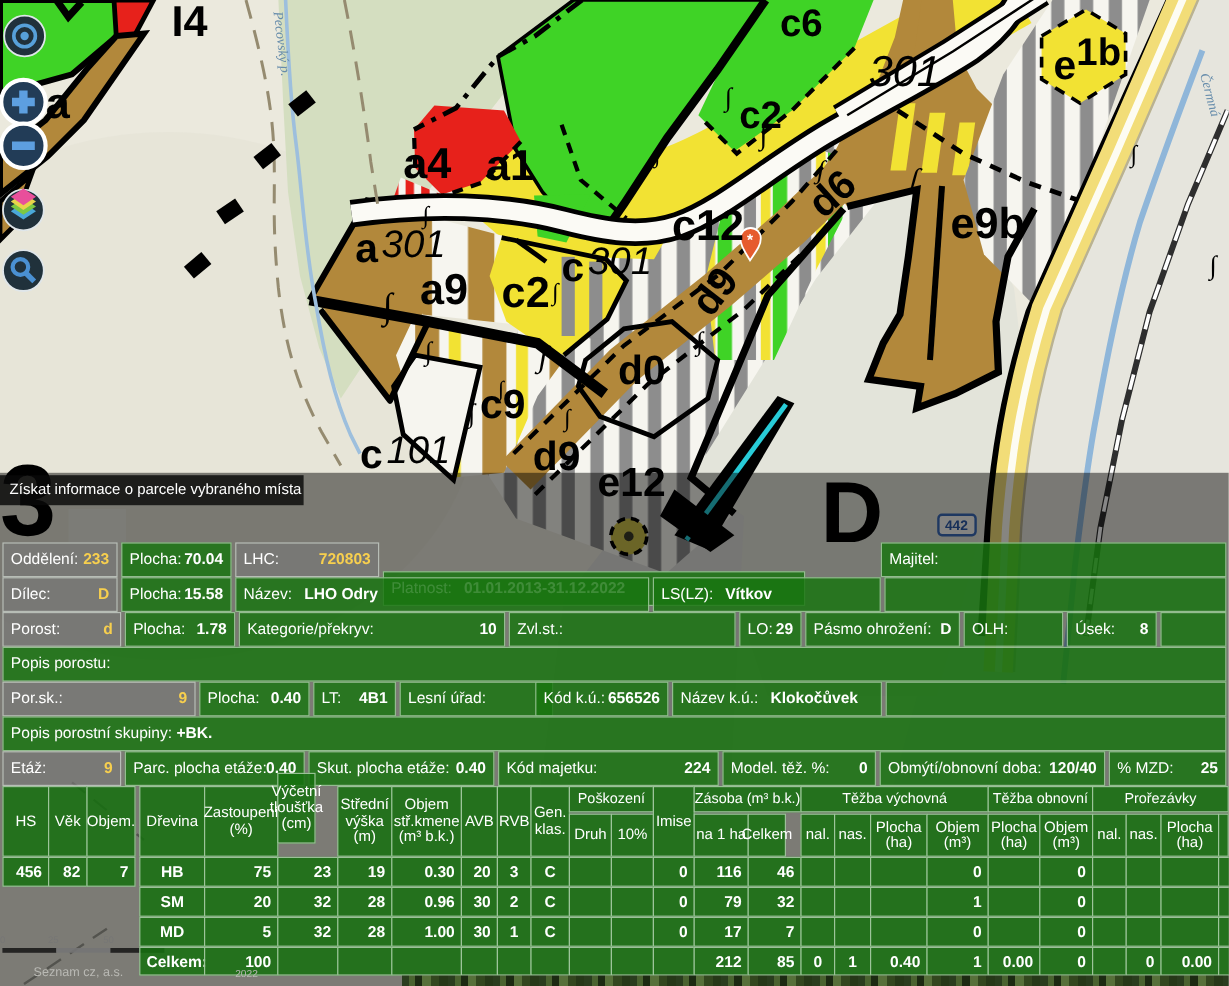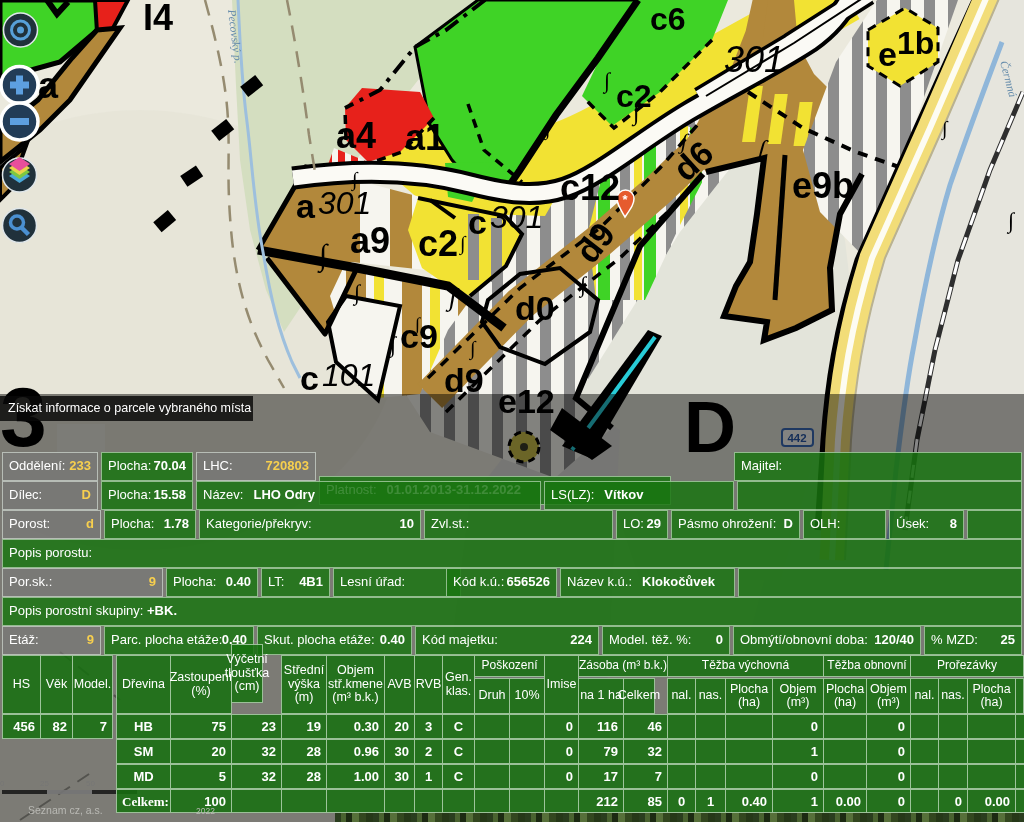--- a/index.html
+++ b/index.html
@@ -15,21 +15,21 @@
 .cell{position:absolute}.cell .v{position:absolute;right:6px;top:0;font-weight:bold;}
 .cell .vy{position:absolute;right:6px;top:0;font-weight:bold;color:#f7cf4e;}
 .cell .vi{font-weight:bold;margin-left:10px;}
 .tc{position:absolute;box-sizing:border-box;background:rgba(22,112,15,0.86);
  border:1px solid rgba(235,245,235,0.6);color:#fff;font-size:12.5px;text-align:center;
  display:flex;align-items:center;justify-content:center;line-height:13.5px;white-space:pre-line;}
 .td{position:absolute;box-sizing:border-box;background:rgba(22,112,15,0.86);
  border:1px solid rgba(235,245,235,0.6);color:#fff;font-size:13px;font-weight:bold;
  line-height:24px;text-align:right;padding:0 5px;white-space:nowrap;}
 .td.c{text-align:center;}
-.td.l{text-align:center;font-family:Liberation Serif, serif;}
+.td.l{text-align:center;}
 .strip{position:absolute;left:335px;top:813px;width:689px;height:9px;
  background:repeating-linear-gradient(90deg,#2a3d1e 0 6px,#4a6330 6px 11px,#1c2a12 11px 17px,#57703a 17px 24px,#33471f 24px 31px,#263818 31px 38px);}
 .attr{position:absolute;color:#b9b9b4;font-size:10px;}
 </style></head><body>
 <div id="stage">
 <svg id="map" width="1024" height="822" viewBox="0 0 1024 822">
       <defs>
         <pattern id="pgw" width="24" height="10" patternUnits="userSpaceOnUse">
           <rect width="24" height="10" fill="#f6f5ef"></rect>
           <rect x="12" width="11" height="10" fill="#8d8d8d"></rect>
@@ -257,21 +257,21 @@
     <div class="cell" style="left:2px;top:597px;width:1020px">Popis porostní skupiny: <b>+BK.</b></div>
     <div class="cell g" style="left:2px;top:626px;width:99px">Etáž:<span class="vy">9</span></div>
     <div class="cell" style="left:104px;top:626px;width:150px">Parc. plocha etáže:<span class="v">0.40</span></div>
     <div class="cell" style="left:257px;top:626px;width:155px">Skut. plocha etáže:<span class="v">0.40</span></div>
     <div class="cell" style="left:415px;top:626px;width:184px">Kód majetku:<span class="v">224</span></div>
     <div class="cell" style="left:602px;top:626px;width:128px">Model. těž. %:<span class="v">0</span></div>
     <div class="cell" style="left:733px;top:626px;width:188px">Obmýtí/obnovní doba:<span class="v">120/40</span></div>
     <div class="cell" style="left:924px;top:626px;width:98px">% MZD:<span class="v">25</span></div>
     <div class="tc" style="left:2px;top:655px;width:39px;height:59px">HS</div>
     <div class="tc" style="left:40px;top:655px;width:33px;height:59px">Věk</div>
-    <div class="tc" style="left:72px;top:655px;width:41px;height:59px">Model.</div>
+    <div class="tc" style="left:72px;top:655px;width:41px;height:59px">Objem.</div>
     <div class="td" style="left:2px;top:714px;width:39px;height:25px">456</div>
     <div class="td" style="left:40px;top:714px;width:33px;height:25px">82</div>
     <div class="td" style="left:72px;top:714px;width:41px;height:25px">7</div>
     <div class="tc" style="left:116px;top:655px;width:55px;height:59px">Dřevina</div>
     <div class="tc" style="left:170px;top:655px;width:62px;height:59px">Zastoupení
 (%)</div>
     <div class="tc" style="left:231px;top:644px;width:32px;height:59px">Výčetní
 tloušťka
 (cm)</div>
     <div class="tc" style="left:281px;top:655px;width:46px;height:59px">Střední

